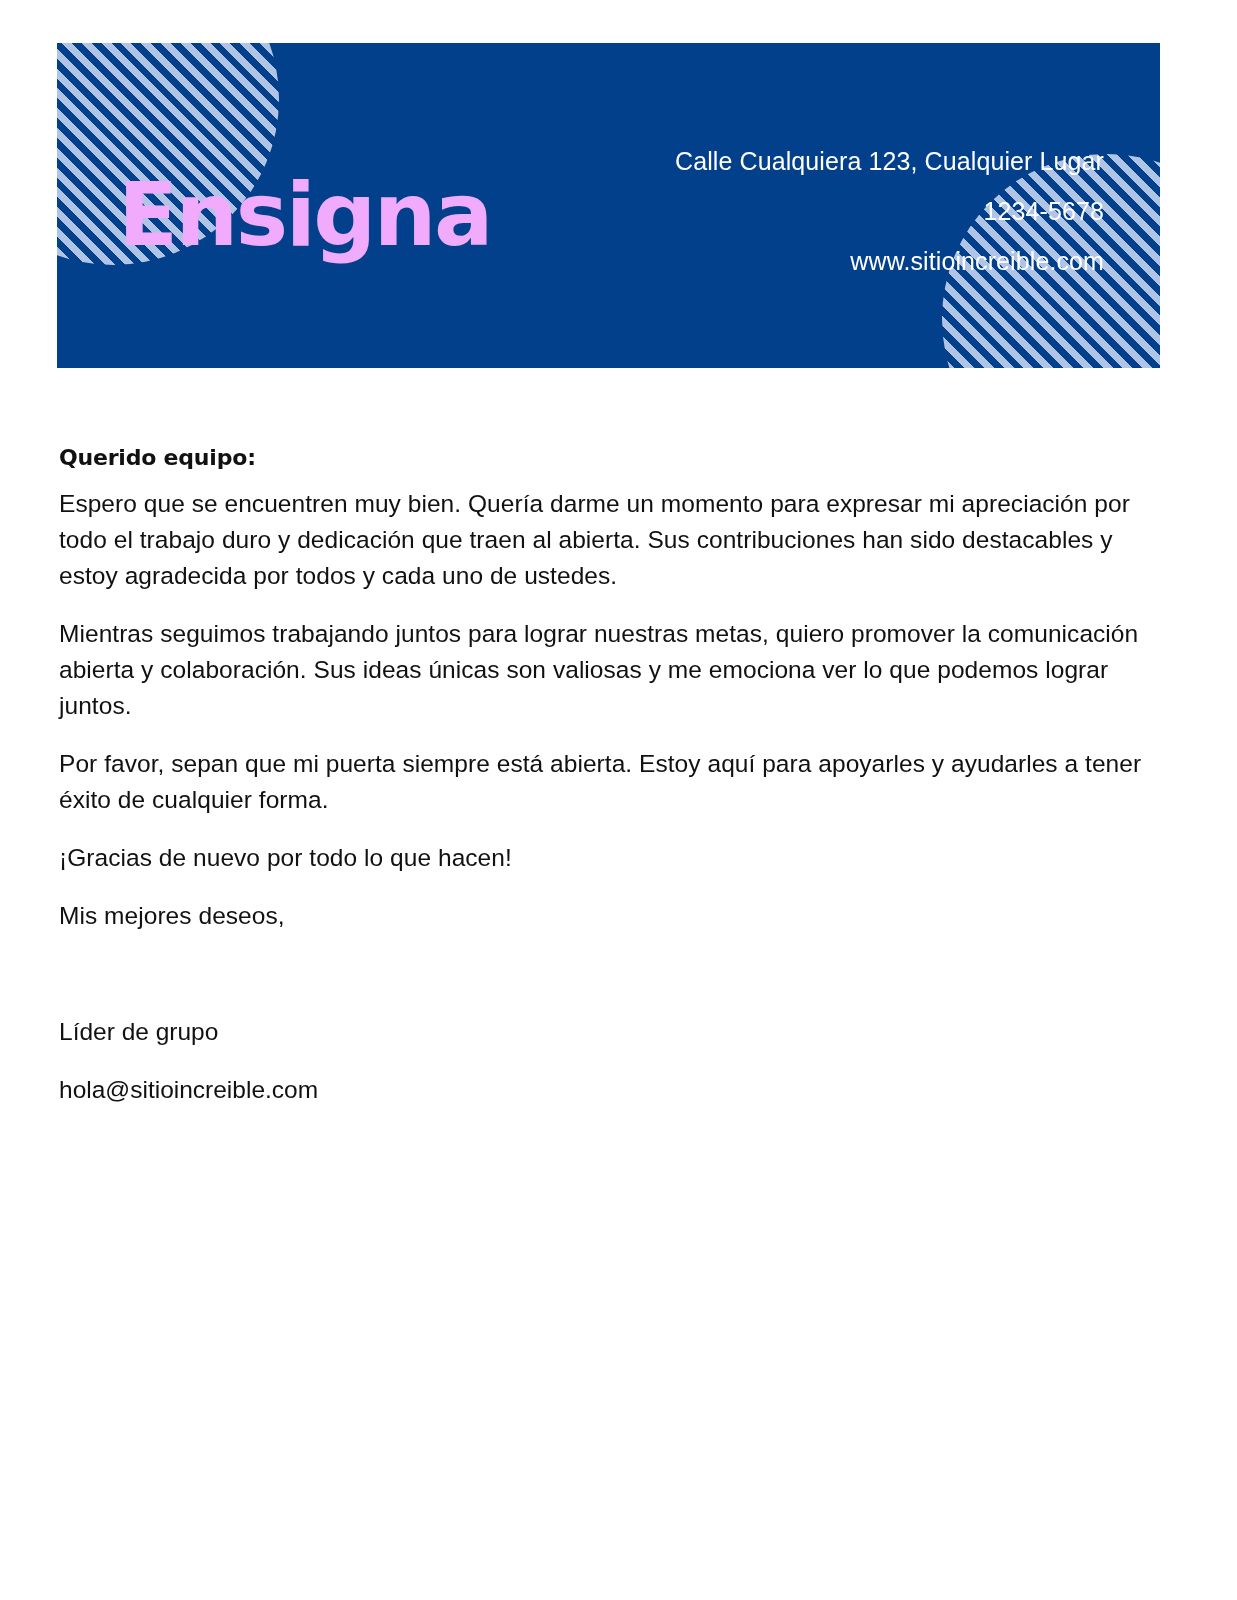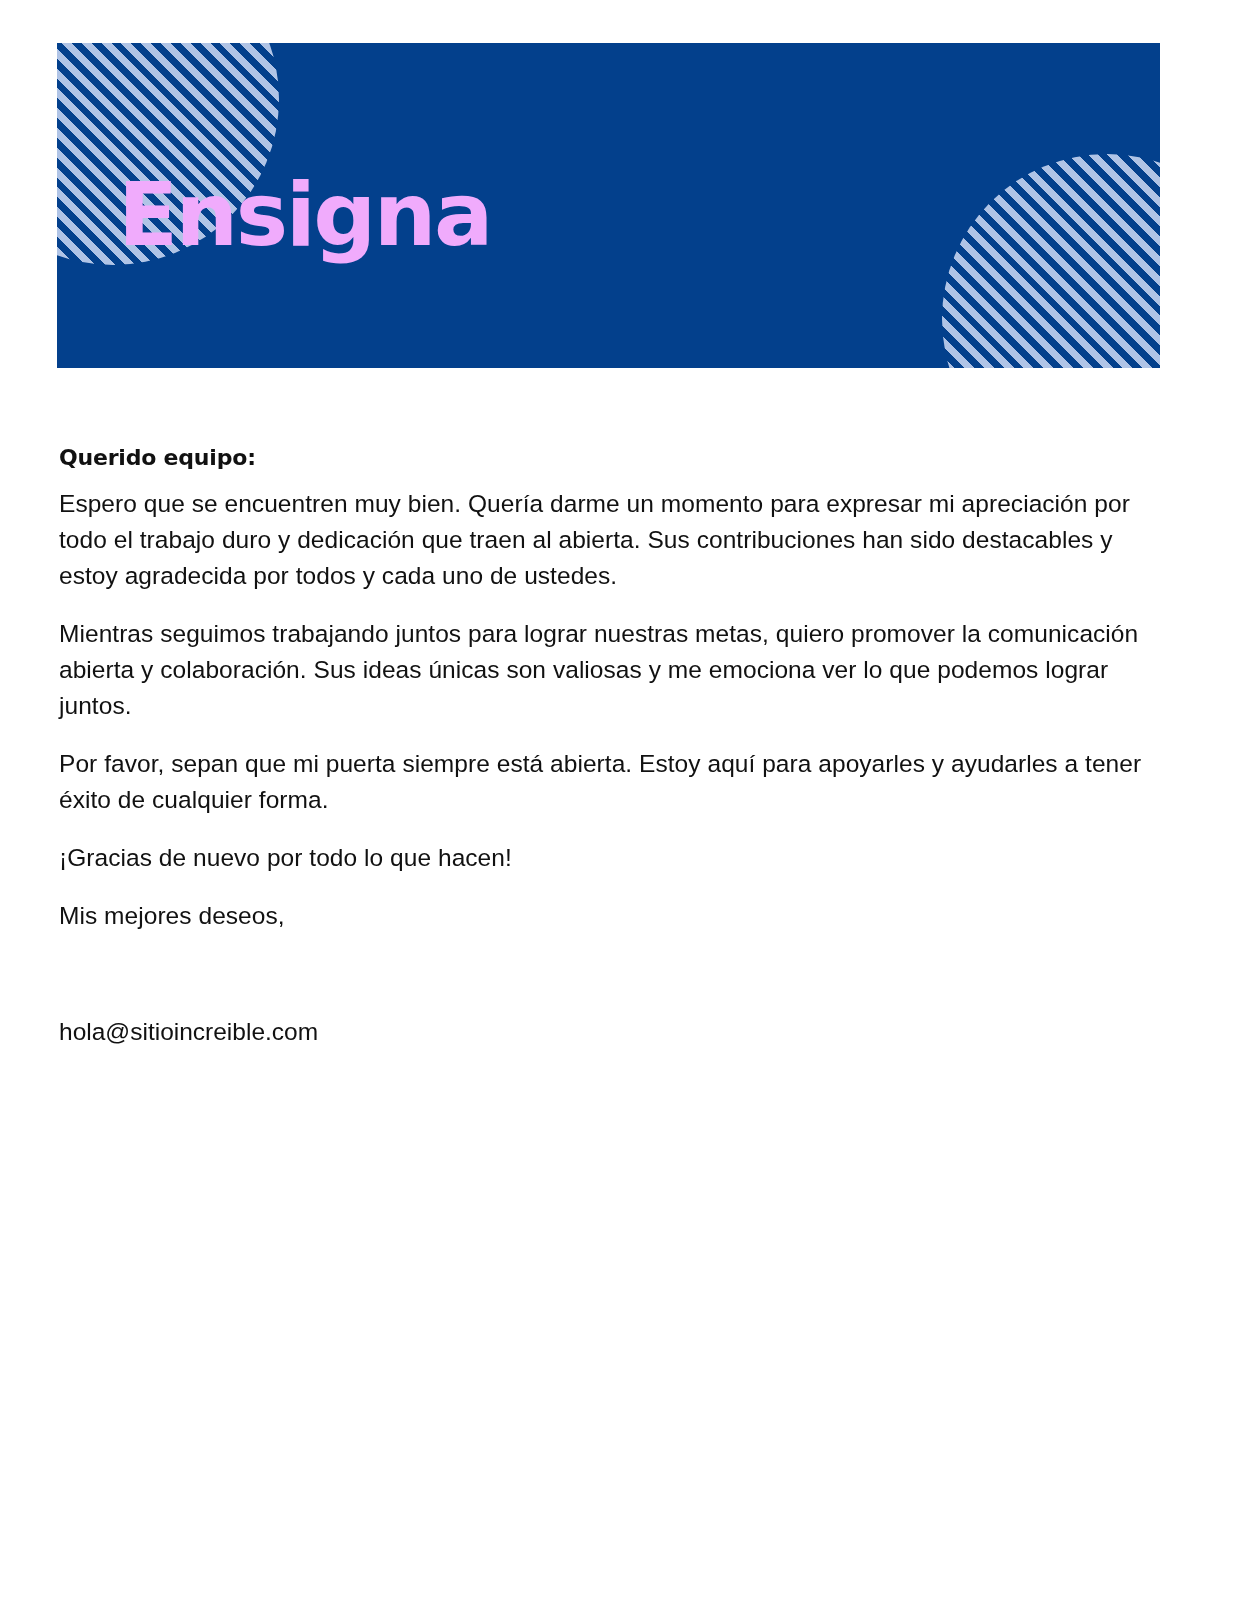--- a/index.html
+++ b/index.html
@@ -119,36 +119,42 @@
 </head>
 <body style="background: rgb(255, 255, 255); color: rgb(17, 17, 17);">
 
 <div class="header" style="background: rgb(3, 64, 140);">
 
   <div class="deco deco-tl" style="background-image: repeating-linear-gradient(45deg, rgb(176, 196, 230) 0px, rgb(176, 196, 230) 7px, rgb(3, 64, 140) 7px, rgb(3, 64, 140) 14px);"></div>
   <div class="deco deco-br" style="background-image: repeating-linear-gradient(45deg, rgb(176, 196, 230) 0px, rgb(176, 196, 230) 7px, rgb(3, 64, 140) 7px, rgb(3, 64, 140) 14px);"></div>
 
   <div class="logo" style="color: #f0abfc;">Ensigna</div>
 
+  <div class="contact" style="color: rgb(255, 255, 255);">
+    <div>Calle Cualquiera 123, Cualquier Lugar</div>
+    <div>1234-5678</div>
+    <div>www.sitioincreible.com</div>
+  </div>
 
 </div>
 
 <div class="letter">
 
   <p class="salutation">Querido equipo:</p>
 
   <p class="para">Espero que se encuentren muy bien. Quería darme un momento para expresar mi apreciación por todo el trabajo duro y dedicación que traen al abierta. Sus contribuciones han sido destacables y estoy agradecida por todos y cada uno de ustedes.</p>
 
   <p class="para">Mientras seguimos trabajando juntos para lograr nuestras metas, quiero promover la comunicación abierta y colaboración. Sus ideas únicas son valiosas y me emociona ver lo que podemos lograr juntos.</p>
 
   <p class="para">Por favor, sepan que mi puerta siempre está abierta. Estoy aquí para apoyarles y ayudarles a tener éxito de cualquier forma.</p>
 
   <p class="para">¡Gracias de nuevo por todo lo que hacen!</p>
 
   <p class="para last">Mis mejores deseos,</p>
 
   <div class="sign-gap"></div>
 
 
+  <p class="sign-line">Líder de grupo</p>
 
   <p class="sign-line last">hola@sitioincreible.com</p>
 
 </div>
 
 </body></html>

